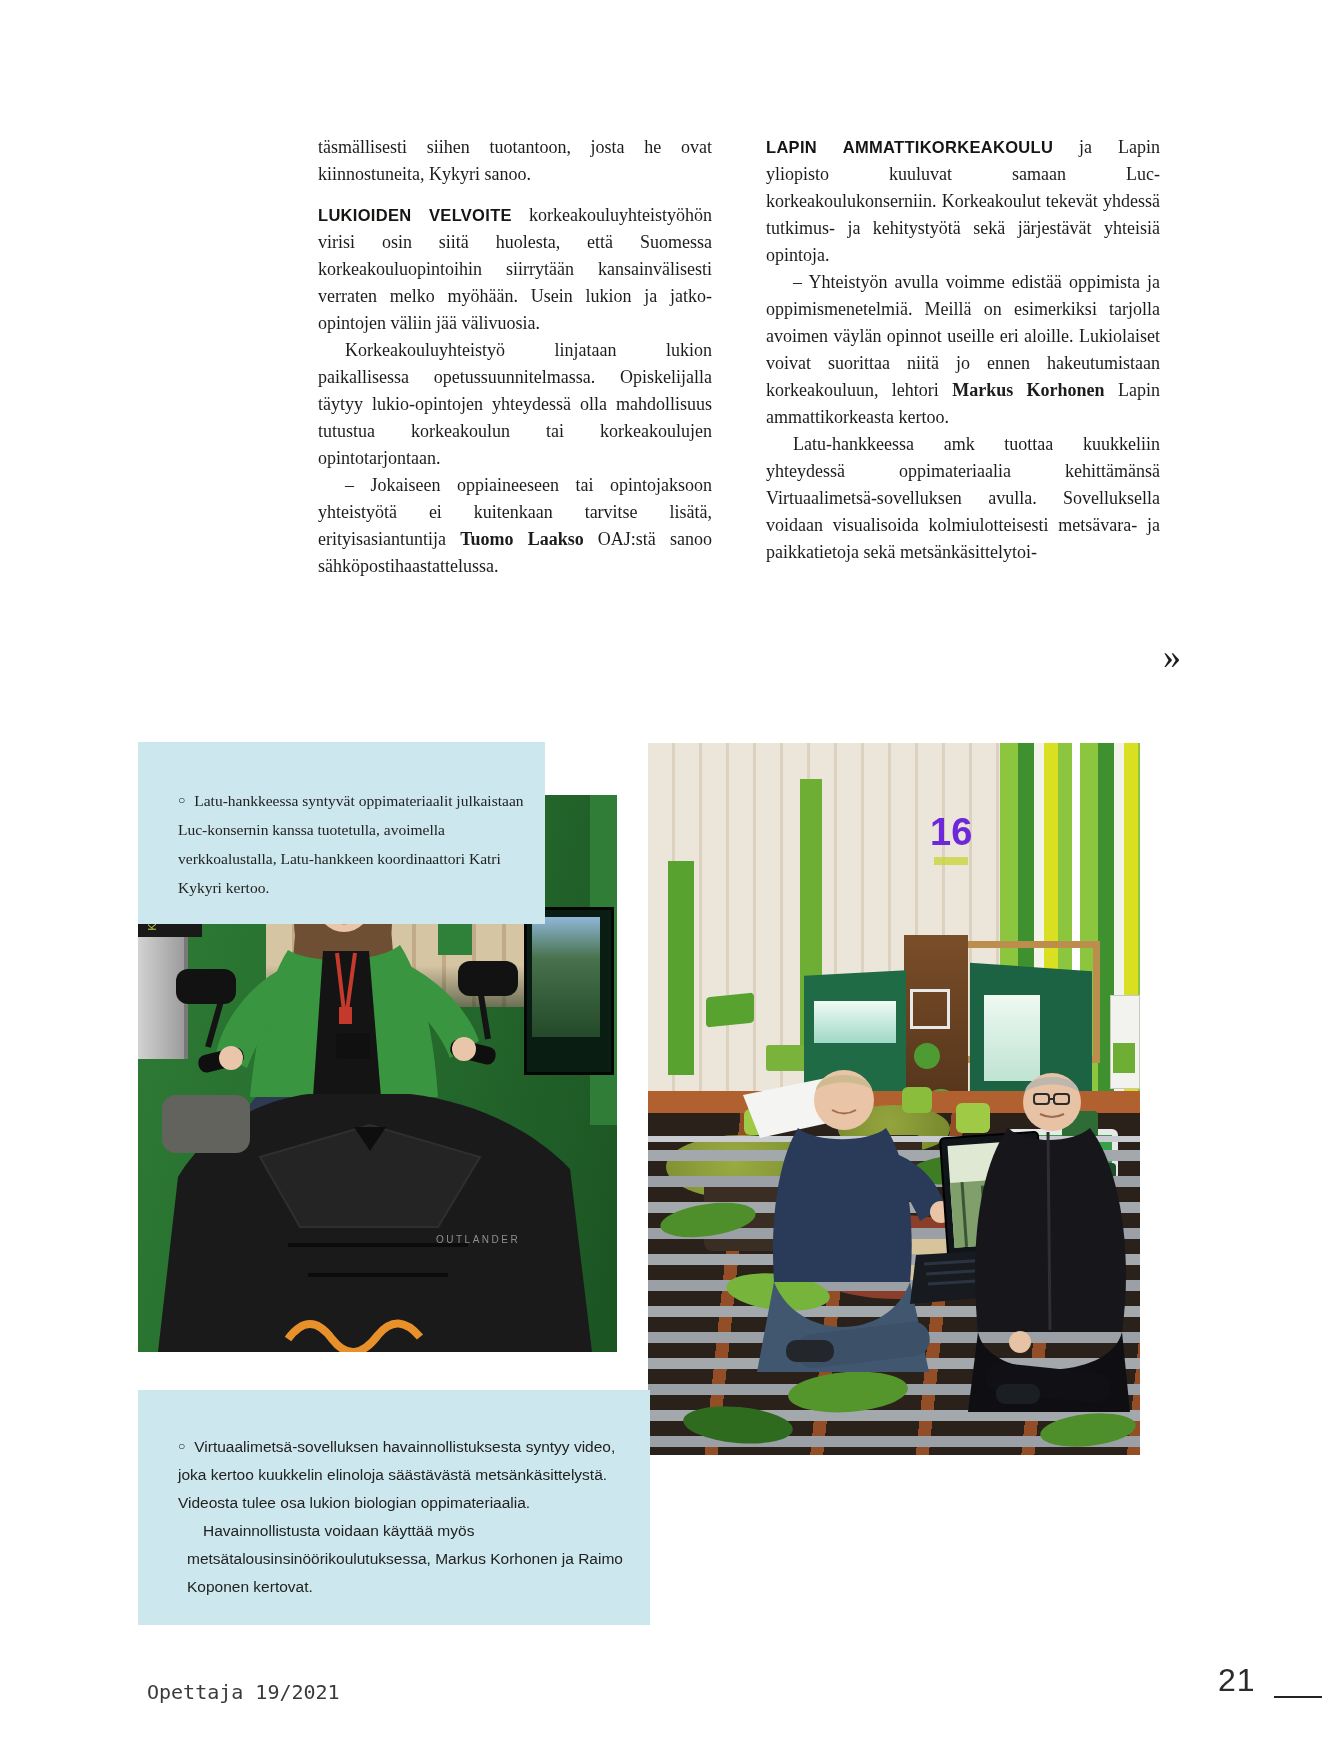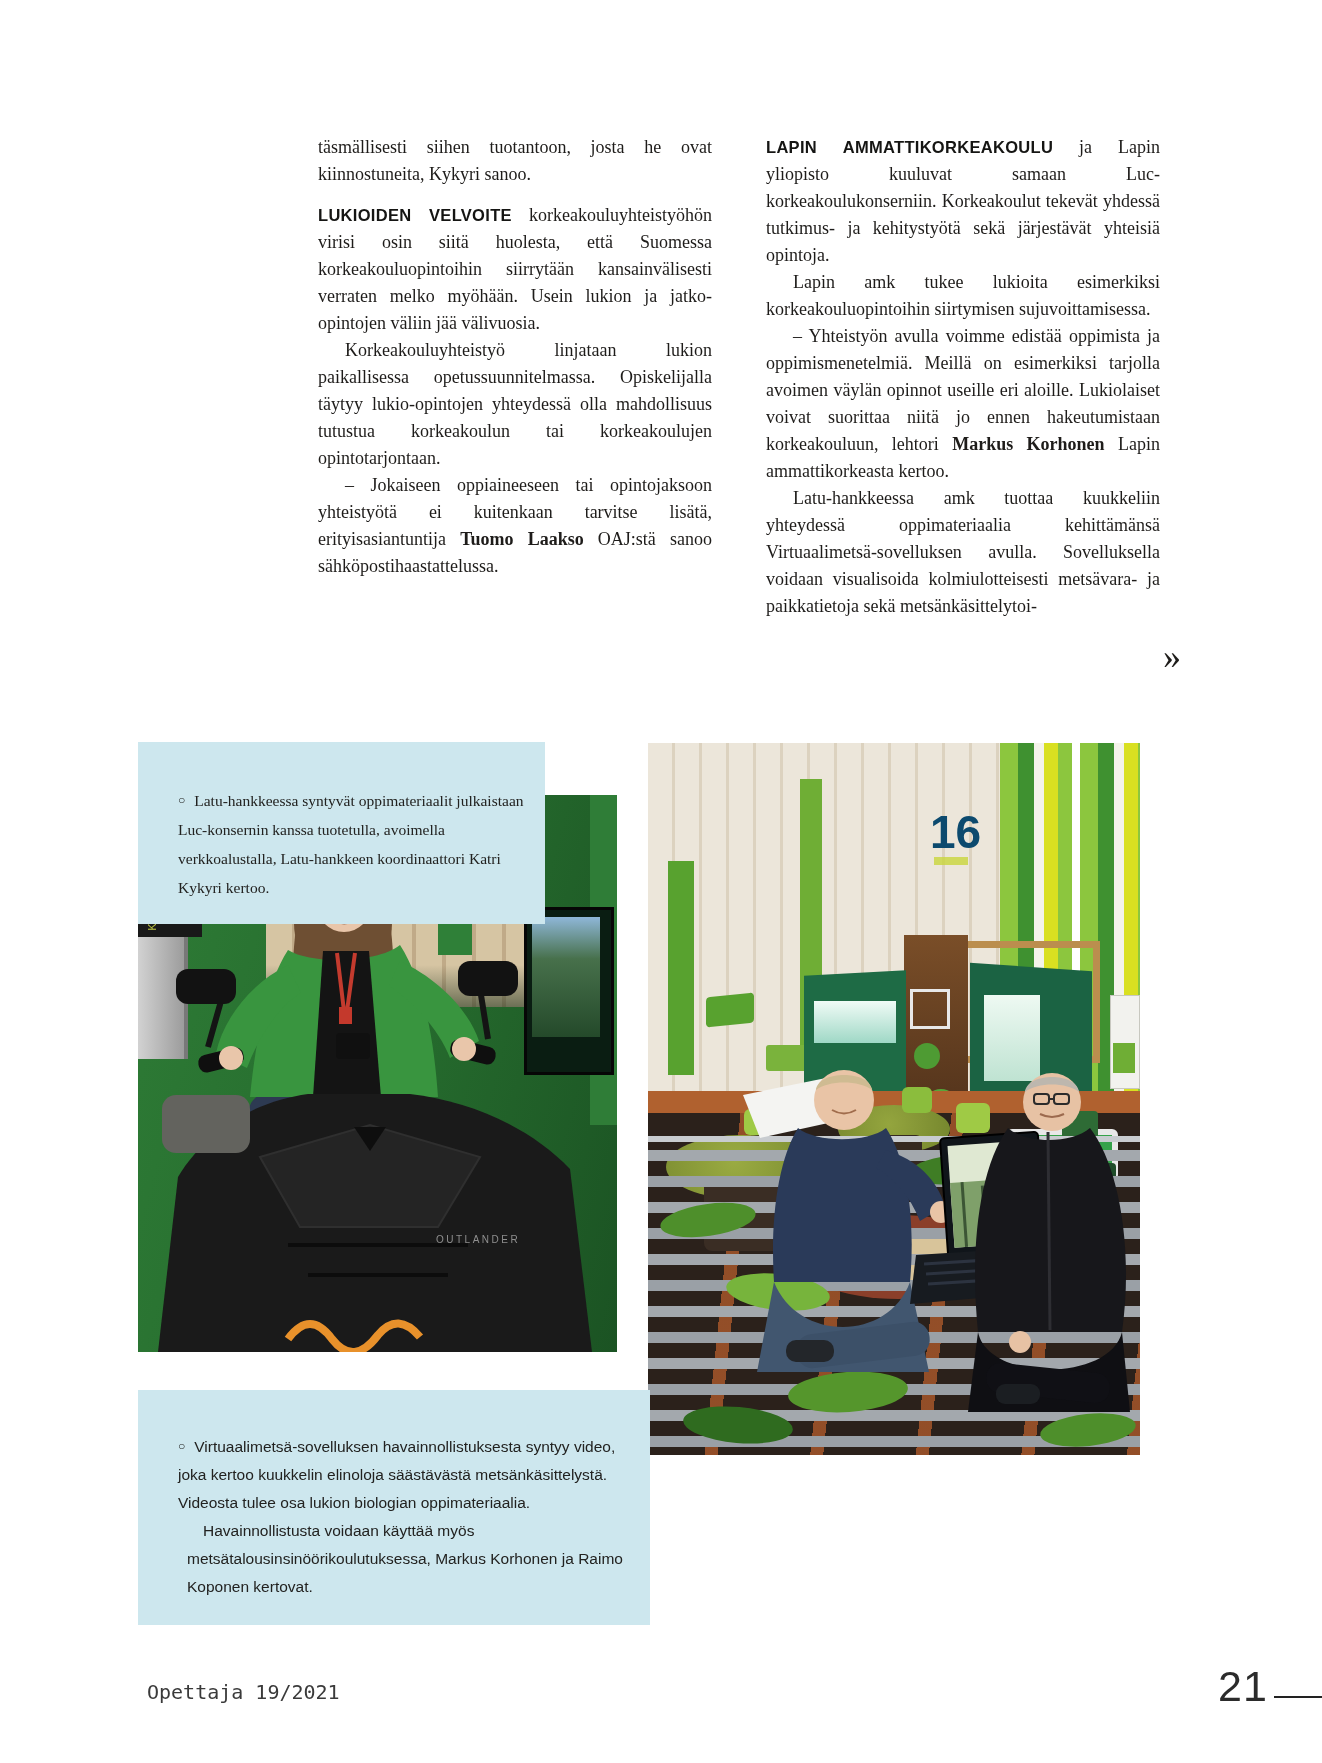--- a/index.html
+++ b/index.html
@@ -55,21 +55,21 @@
   
   .rp-wall{left:0;top:0;width:492px;height:348px;
            background:repeating-linear-gradient(90deg,#ece6da 0 24px,#dcd2bf 24px 27px);}
   .rp-gs1{left:20px;top:118px;width:26px;height:214px;background:#58a22f;}
   .rp-gs2{left:152px;top:36px;width:22px;height:268px;background:#6fae35;}
   .rp-pl1{left:58px;top:252px;width:48px;height:30px;background:#58a22f;border-radius:4px;transform:skewY(-6deg);}
   .rp-pl2{left:118px;top:302px;width:42px;height:26px;background:#7ab33c;border-radius:3px;}
   .rp-stripes{left:352px;top:0;width:140px;height:402px;
       background:repeating-linear-gradient(90deg,#8cc63e 0 18px,#3f9130 18px 34px,#f4f3ea 34px 44px,#d9e021 44px 58px,#8cc63e 58px 72px,#ffffff 72px 80px);}
   .rp-16{left:282px;top:66px;font-family:"Liberation Sans",sans-serif;font-weight:bold;
-         font-size:46px;line-height:46px;color:#0c4a6e;}
+         font-size:38px;line-height:46px;color:#6d28d9;}
   .rp-16sub{left:286px;top:114px;width:34px;height:8px;background:#c9d63b;opacity:.8;}
   .rp-frame{left:298px;top:198px;width:154px;height:122px;border:7px solid #bb8e4e;box-sizing:border-box;}
   .rp-column{left:256px;top:192px;width:64px;height:266px;background:linear-gradient(#7a4e28,#3f2615);}
   .rp-c1{left:266px;top:300px;width:26px;height:26px;border-radius:50%;background:#4e9b33;}
   .rp-c2{left:276px;top:346px;width:34px;height:34px;border-radius:50%;background:#57a53a;}
   .rp-cw{left:262px;top:246px;width:40px;height:40px;border:3px solid #e8e8e8;box-sizing:border-box;}
   .rp-k1{left:156px;top:230px;width:102px;height:172px;background:#1e6b45;transform:skewY(-3deg);}
   .rp-k1s{left:166px;top:258px;width:82px;height:42px;background:linear-gradient(#f0fbf6,#9fd8c6);}
   .rp-k2{left:322px;top:224px;width:122px;height:188px;background:#1b6343;transform:skewY(4deg);}
   .rp-k2s{left:336px;top:252px;width:56px;height:86px;background:linear-gradient(#eef9f2,#bfe3d2);}
@@ -92,38 +92,37 @@
   .rp-st1{left:308px;top:360px;width:34px;height:30px;border-radius:6px;background:#9fca45;}
   .rp-st2{left:254px;top:344px;width:30px;height:26px;border-radius:6px;background:#8bbd3d;}
   .rp-st3{left:428px;top:420px;width:40px;height:40px;border-radius:4px;background:#1f4d2a;}
   .rp-st4{left:414px;top:368px;width:36px;height:30px;border-radius:4px;background:#2e6b35;}
   .rp-st5{left:96px;top:366px;width:30px;height:26px;border-radius:6px;background:#9fca45;}
 
   
   .footer-mag{position:absolute;left:147px;top:1680px;font-family:"DejaVu Sans Mono",monospace;
               font-size:20px;color:#3a3a3a;}
   .pageno{position:absolute;left:1218px;top:1662px;font-family:"Liberation Sans",sans-serif;
-          font-weight:300;font-size:43px;color:#2b2b2b;letter-spacing:1px;}
+          font-weight:300;font-size:32px;color:#2b2b2b;letter-spacing:1px;}
   .pagerule{position:absolute;left:1274px;top:1696px;width:48px;height:2px;background:#222222;}
 </style>
 </head>
 <body>
 
 <div class="page">
 
   <div class="col" id="col-left">
     <p><span>täsmällisesti siihen tuotantoon, josta he ovat kiinnostuneita, Kykyri sanoo.</span></p>
     <p class="gap"><span class="lead">LUKIOIDEN VELVOITE</span><span> korkeakouluyhteistyöhön virisi osin siitä huolesta, että Suomessa korkeakouluopintoihin siirrytään kansainvälisesti verraten melko myöhään. Usein lukion ja jatko-opintojen väliin jää välivuosia.</span></p>
     <p class="ind"><span>Korkeakouluyhteistyö linjataan lukion paikallisessa opetussuunnitelmassa. Opiskelijalla täytyy lukio-opintojen yhteydessä olla mahdollisuus tutustua korkeakoulun tai korkeakoulujen opintotarjontaan.</span></p>
     <p class="ind"><span>– Jokaiseen oppiaineeseen tai opintojaksoon yhteistyötä ei kuitenkaan tarvitse lisätä, erityisasiantuntija </span><b class="person">Tuomo Laakso</b><span> OAJ:stä sanoo sähköpostihaastattelussa.</span></p>
   </div>
 
   <div class="col" id="col-right">
     <p><span class="lead">LAPIN AMMATTIKORKEAKOULU</span><span> ja Lapin yliopisto kuuluvat samaan Luc-korkeakoulukonserniin. Korkeakoulut tekevät yhdessä tutkimus- ja kehitystyötä sekä järjestävät yhteisiä opintoja.</span></p>
-    <p class="ind"><span>Lapin amk tukee lukioita esimerkiksi korkeakouluopintoihin siirtymisen sujuvoittamisessa.</span></p>
     <p class="ind"><span>– Yhteistyön avulla voimme edistää oppimista ja oppimismenetelmiä. Meillä on esimerkiksi tarjolla avoimen väylän opinnot useille eri aloille. Lukiolaiset voivat suorittaa niitä jo ennen hakeutumistaan korkeakouluun, lehtori </span><b class="person">Markus Korhonen</b><span> Lapin ammattikorkeasta kertoo.</span></p>
     <p class="ind"><span>Latu-hankkeessa amk tuottaa kuukkeliin yhteydessä oppimateriaalia kehittämänsä Virtuaalimetsä-sovelluksen avulla. Sovelluksella voidaan visualisoida kolmiulotteisesti metsävara- ja paikkatietoja sekä metsänkäsittelytoi-</span></p>
   </div>
 
   <div class="chev">»</div>
 
   <div class="caption" id="cap1">
     <p><span class="bullet">○</span><span>Latu-hankkeessa syntyvät oppimateriaalit julkaistaan Luc-konsernin kanssa tuotetulla, avoimella verkkoalustalla, Latu-hankkeen koordinaattori Katri Kykyri kertoo.</span></p>
   </div>
 

